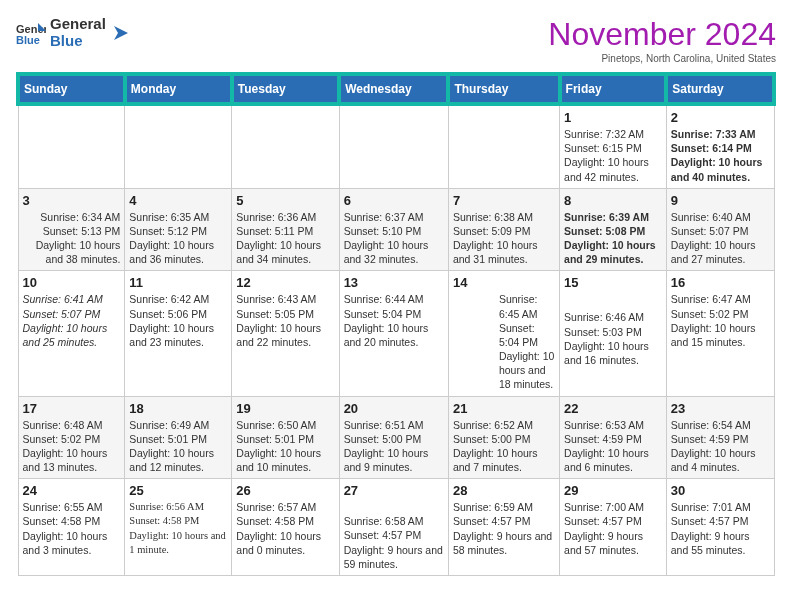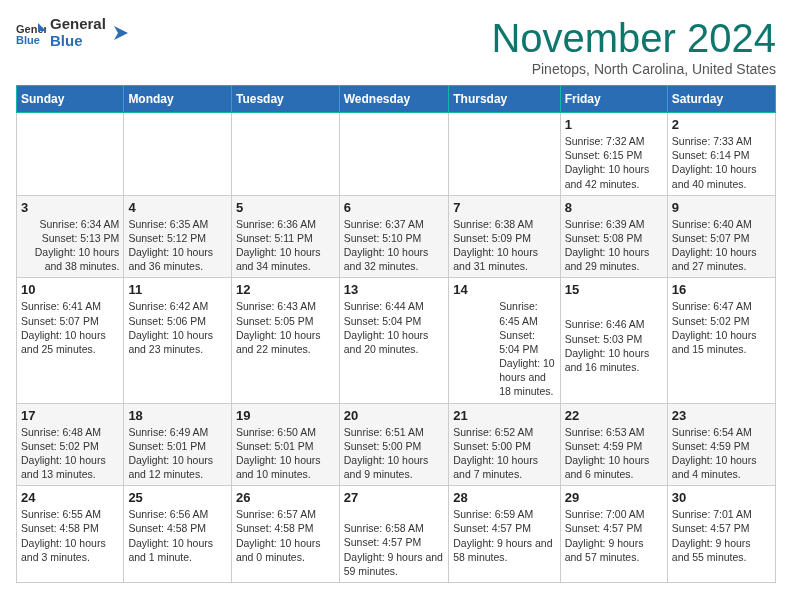--- a/index.html
+++ b/index.html
@@ -22,41 +22,41 @@
       gap: 4px;
     }
     .logo-icon {
       width: 30px;
       height: 24px;
     }
     .title-area {
       text-align: right;
     }
     .month-title {
-      font-size: 40px;
+      font-size: 32px;
       font-weight: normal;
-      color: #0f766e;
+      color: #a21caf;
     }
     .subtitle {
-      font-size: 14px;
+      font-size: 10px;
       color: #555;
     }
     table {
       width: 100%;
       border-collapse: collapse;
       font-size: 11px;
     }
     thead tr th {
       background: #2a6db5;
       color: #fff;
       padding: 6px 4px;
       text-align: left;
       font-size: 12px;
       font-weight: bold;
-      border: 1px solid #14b8a6;
+      border: 4px solid #14b8a6;
     }
     tbody tr td {
       border: 1px solid #ccc;
       vertical-align: top;
       padding: 4px;
       height: 80px;
       width: 113px;
       background: #fff;
     }
     tbody tr:nth-child(even) td {
@@ -122,21 +122,21 @@
         <td class="empty-cell"></td>
         <td class="empty-cell"></td>
         <td>
           <span class="day-num">1</span>
           <div class="day-info" style="white-space: pre-line;">Sunrise: 7:32 AM
 Sunset: 6:15 PM
 Daylight: 10 hours and 42 minutes.</div>
         </td>
         <td>
           <span class="day-num">2</span>
-          <div class="day-info" style="white-space: pre-line;">Sunrise: 7:33 AM
+          <div class="day-info" style="white-space: pre-line; font-weight: bold;">Sunrise: 7:33 AM
 Sunset: 6:14 PM
 Daylight: 10 hours and 40 minutes.</div>
         </td>
       </tr>
       <tr>
         <td>
           <span class="day-num">3</span>
           <div class="day-info" style="white-space: pre-line; text-align: right;">Sunrise: 6:34 AM
 Sunset: 5:13 PM
 Daylight: 10 hours and 38 minutes.</div>
@@ -160,35 +160,35 @@
 Daylight: 10 hours and 32 minutes.</div>
         </td>
         <td>
           <span class="day-num">7</span>
           <div class="day-info" style="white-space: pre-line;">Sunrise: 6:38 AM
 Sunset: 5:09 PM
 Daylight: 10 hours and 31 minutes.</div>
         </td>
         <td>
           <span class="day-num">8</span>
-          <div class="day-info" style="white-space: pre-line;">Sunrise: 6:39 AM
+          <div class="day-info" style="white-space: pre-line; font-weight: bold;">Sunrise: 6:39 AM
 Sunset: 5:08 PM
 Daylight: 10 hours and 29 minutes.</div>
         </td>
         <td>
           <span class="day-num">9</span>
           <div class="day-info" style="white-space: pre-line;">Sunrise: 6:40 AM
 Sunset: 5:07 PM
 Daylight: 10 hours and 27 minutes.</div>
         </td>
       </tr>
       <tr>
         <td>
           <span class="day-num">10</span>
-          <div class="day-info" style="white-space: pre-line;">Sunrise: 6:41 AM
+          <div class="day-info" style="white-space: pre-line; font-style: italic;">Sunrise: 6:41 AM
 Sunset: 5:07 PM
 Daylight: 10 hours and 25 minutes.</div>
         </td>
         <td>
           <span class="day-num">11</span>
           <div class="day-info" style="white-space: pre-line;">Sunrise: 6:42 AM
 Sunset: 5:06 PM
 Daylight: 10 hours and 23 minutes.</div>
         </td>
         <td>
@@ -268,21 +268,21 @@
       </tr>
       <tr>
         <td>
           <span class="day-num">24</span>
           <div class="day-info" style="white-space: pre-line;">Sunrise: 6:55 AM
 Sunset: 4:58 PM
 Daylight: 10 hours and 3 minutes.</div>
         </td>
         <td>
           <span class="day-num">25</span>
-          <div class="day-info" style="white-space: pre-line;">Sunrise: 6:56 AM
+          <div class="day-info" style="white-space: pre-line; font-family: Liberation Serif, serif;">Sunrise: 6:56 AM
 Sunset: 4:58 PM
 Daylight: 10 hours and 1 minute.</div>
         </td>
         <td>
           <span class="day-num">26</span>
           <div class="day-info" style="white-space: pre-line;">Sunrise: 6:57 AM
 Sunset: 4:58 PM
 Daylight: 10 hours and 0 minutes.</div>
         </td>
         <td>

